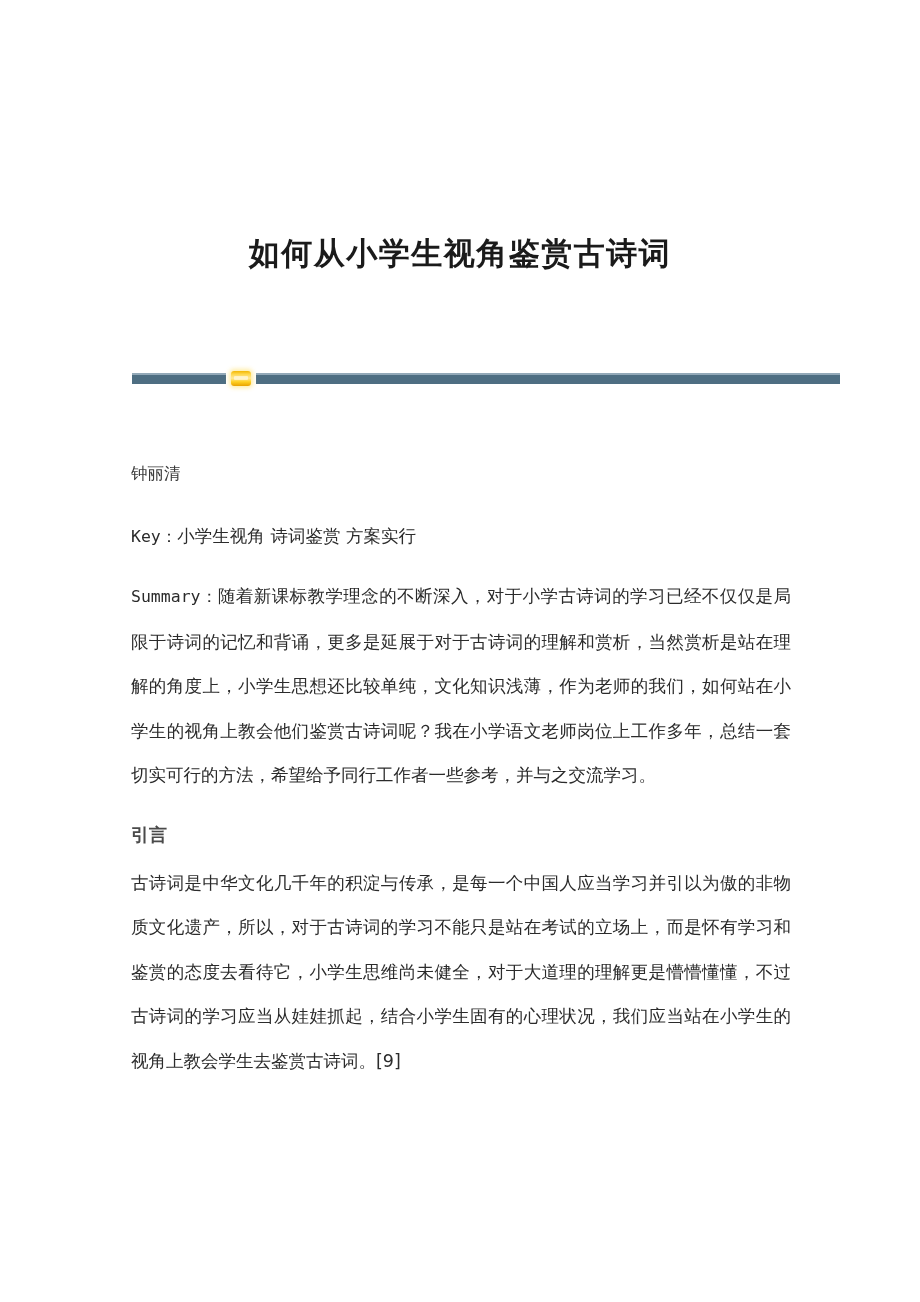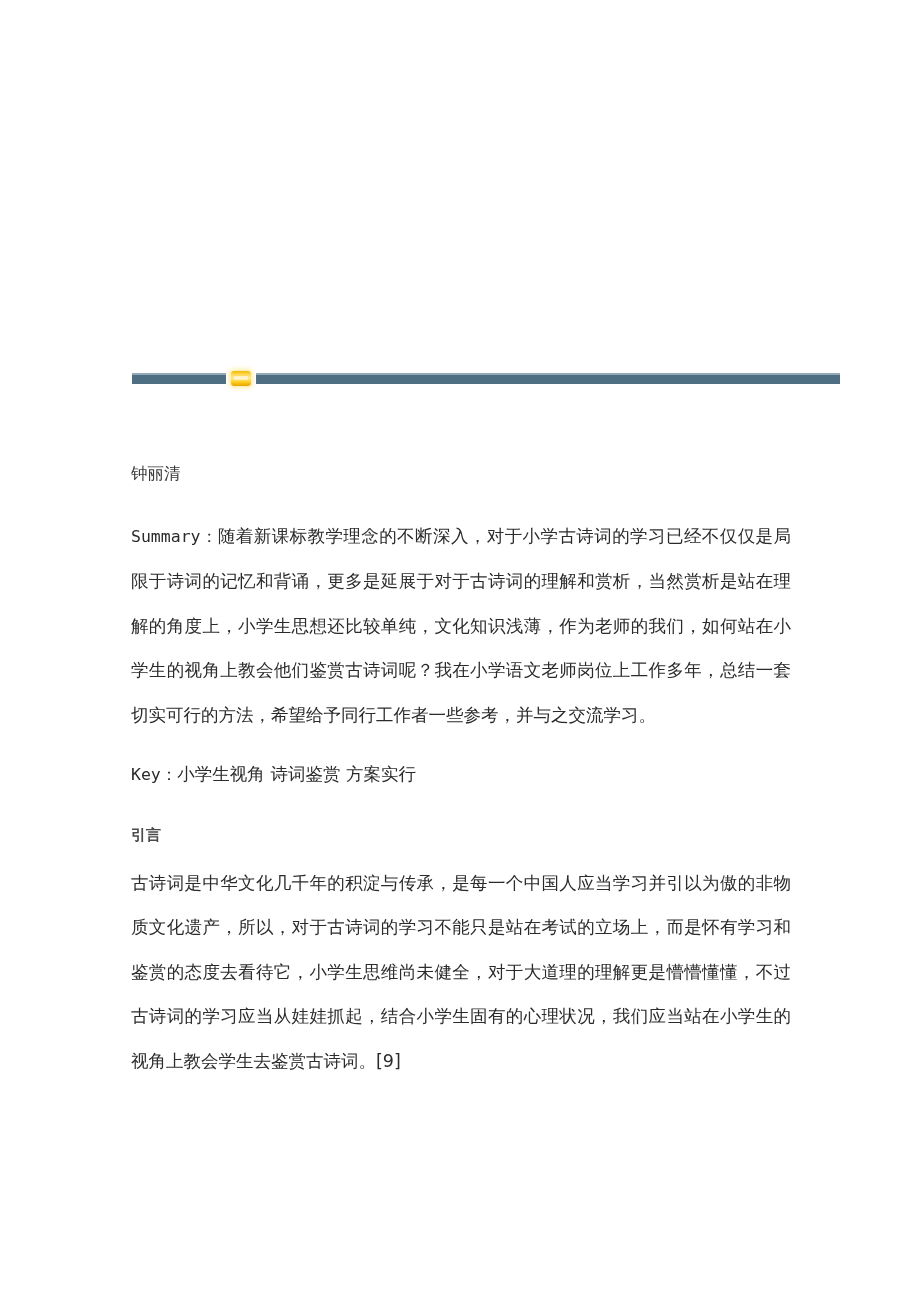--- a/index.html
+++ b/index.html
@@ -115,52 +115,53 @@
     margin: 0 0 14px 0;
     font-family: "DejaVu Sans", "Liberation Sans", sans-serif;
   }
   .para.summary { margin-bottom: 15px; }
   .para.keywords {
     text-align: left;
     margin-bottom: 15px;
   }
 
   .section-heading {
-    font-size: 15px;
+    font-size: 18px;
     line-height: 44.6px;
     color: #4a4a4a;
     margin: 0 0 3px 0;
     text-align: left;
     font-family: "DejaVu Sans", "Liberation Sans", sans-serif;
   }
 
   .label-latin {
     font-family: "DejaVu Sans Mono", "Liberation Mono", monospace;
     font-size: 16.5px;
     letter-spacing: 0;
   }
 </style>
 </head>
 <body>
 
 <div class="page">
 
+  <h1 class="doc-title">如何从小学生视角鉴赏古诗词</h1>
 
   <div class="divider-wrap">
     <div class="divider-bar"></div>
     <div class="divider-gap"></div>
     <div class="divider-gem"></div>
   </div>
 
   <div class="content">
 
     <div class="author">钟丽清</div>
 
+    <p class="para keywords"><span class="label-latin">Key：</span><span>小学生视角 诗词鉴赏 方案实行</span></p>
+
     <p class="para summary"><span class="label-latin">Summary：</span><span>随着新课标教学理念的不断深入，对于小学古诗词的学习已经不仅仅是局限于诗词的记忆和背诵，更多是延展于对于古诗词的理解和赏析，当然赏析是站在理解的角度上，小学生思想还比较单纯，文化知识浅薄，作为老师的我们，如何站在小学生的视角上教会他们鉴赏古诗词呢？我在小学语文老师岗位上工作多年，总结一套切实可行的方法，希望给予同行工作者一些参考，并与之交流学习。</span></p>
-
-    <p class="para keywords"><span class="label-latin">Key：</span><span>小学生视角 诗词鉴赏 方案实行</span></p>
 
     <h2 class="section-heading">引言</h2>
 
     <p class="para">古诗词是中华文化几千年的积淀与传承，是每一个中国人应当学习并引以为傲的非物质文化遗产，所以，对于古诗词的学习不能只是站在考试的立场上，而是怀有学习和鉴赏的态度去看待它，小学生思维尚未健全，对于大道理的理解更是懵懵懂懂，不过古诗词的学习应当从娃娃抓起，结合小学生固有的心理状况，我们应当站在小学生的视角上教会学生去鉴赏古诗词。[9]</p>
 
   </div>
 </div>
 
 </body></html>

